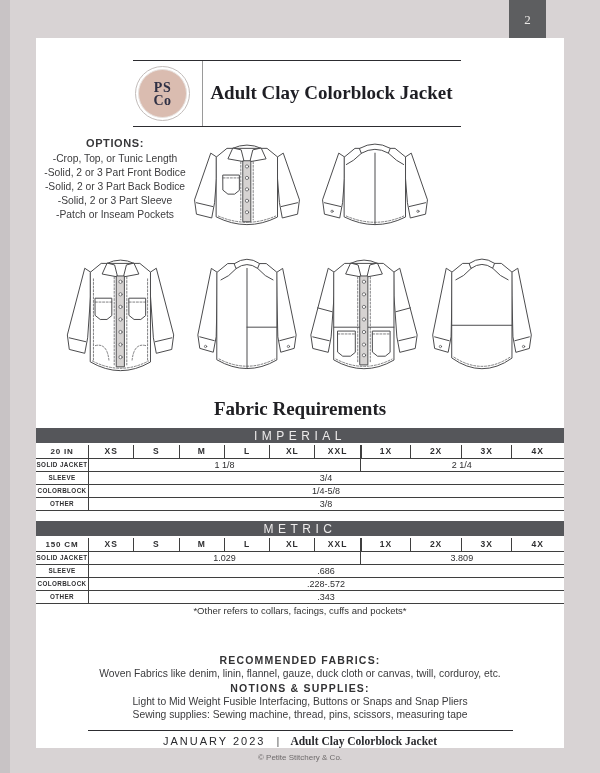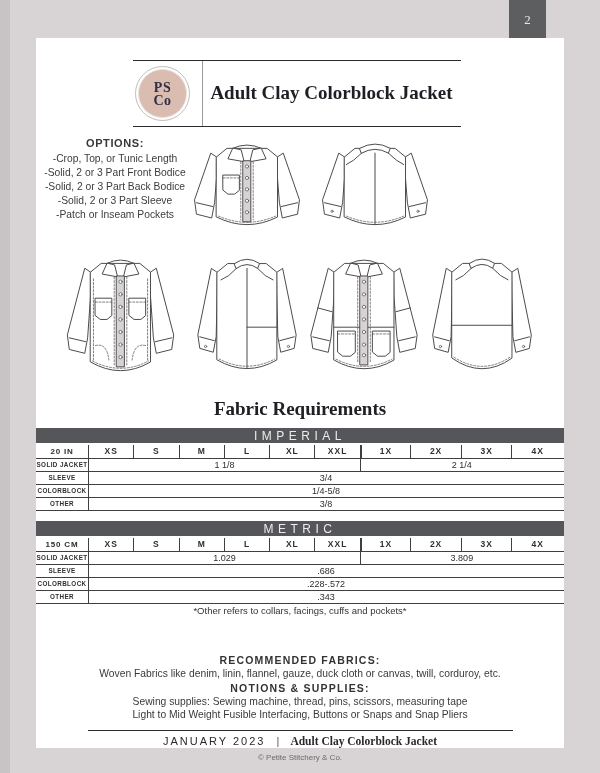--- a/index.html
+++ b/index.html
@@ -350,22 +350,22 @@
         </div>
     </div>
   </div>
 
   <div class="footnote">*Other refers to collars, facings, cuffs and pockets*</div>
 
   <div class="info">
     <h4>RECOMMENDED FABRICS:</h4>
     <p>Woven Fabrics like denim, linin, flannel, gauze, duck cloth or canvas, twill, corduroy, etc.</p>
     <h4>NOTIONS &amp; SUPPLIES:</h4>
+    <p>Light to Mid Weight Fusible Interfacing, Buttons or Snaps and Snap Pliers</p>
     <p>Sewing supplies: Sewing machine, thread, pins, scissors, measuring tape</p>
-    <p>Light to Mid Weight Fusible Interfacing, Buttons or Snaps and Snap Pliers</p>
   </div>
 
   <div class="ftr-rule"></div>
   <div class="ftr-text">
     <span class="date">JANUARY 2023</span>
     <span class="sep">|</span>
     <span class="doc">Adult Clay Colorblock Jacket</span>
   </div>
 </div>
 

